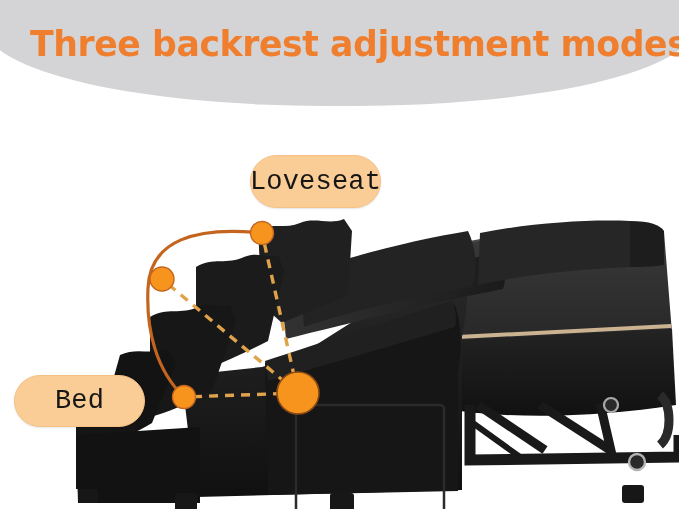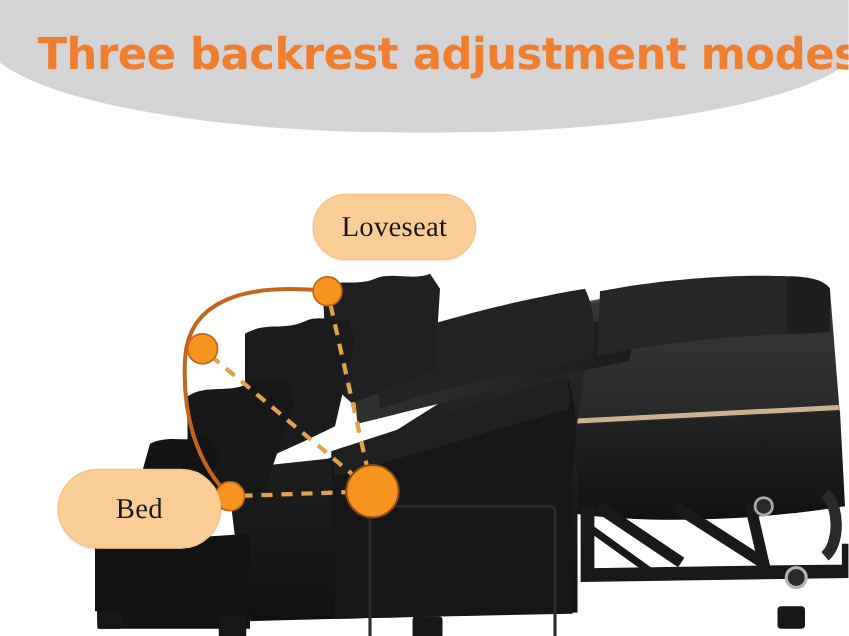--- a/index.html
+++ b/index.html
@@ -67,30 +67,30 @@
   
   .pill {
     position: absolute;
     background: #fbcd96;
     border: 1px solid #f6c184;
     border-radius: 999px;
     display: flex;
     align-items: center;
     justify-content: center;
     color: #161616;
-    font-family: Liberation Serif, serif;
-    font-size: 23px;
+    font-family: Liberation Mono, monospace;
+    font-size: 27px;
     font-weight: normal;
     letter-spacing: 0.2px;
     box-shadow: 0 1px 2px rgba(0,0,0,0.10);
     box-sizing: border-box;
   }
   .pill-loveseat { left: 250px; top: 155px; width: 131px; height: 53px; }
   .pill-lounger  { left: 10px;  top: 235px; width: 129px; height: 53px; }
-  .pill-bed      { left: 46px;  top: 375px; width: 131px; height: 64px; }
+  .pill-bed      { left: 14px;  top: 375px; width: 131px; height: 52px; }
 </style>
 </head>
 <body>
 
 <div id="page">
 
   <div class="banner"></div>
   <div class="banner-title">Three backrest adjustment modes</div>
 
   <div class="photo-layer">

